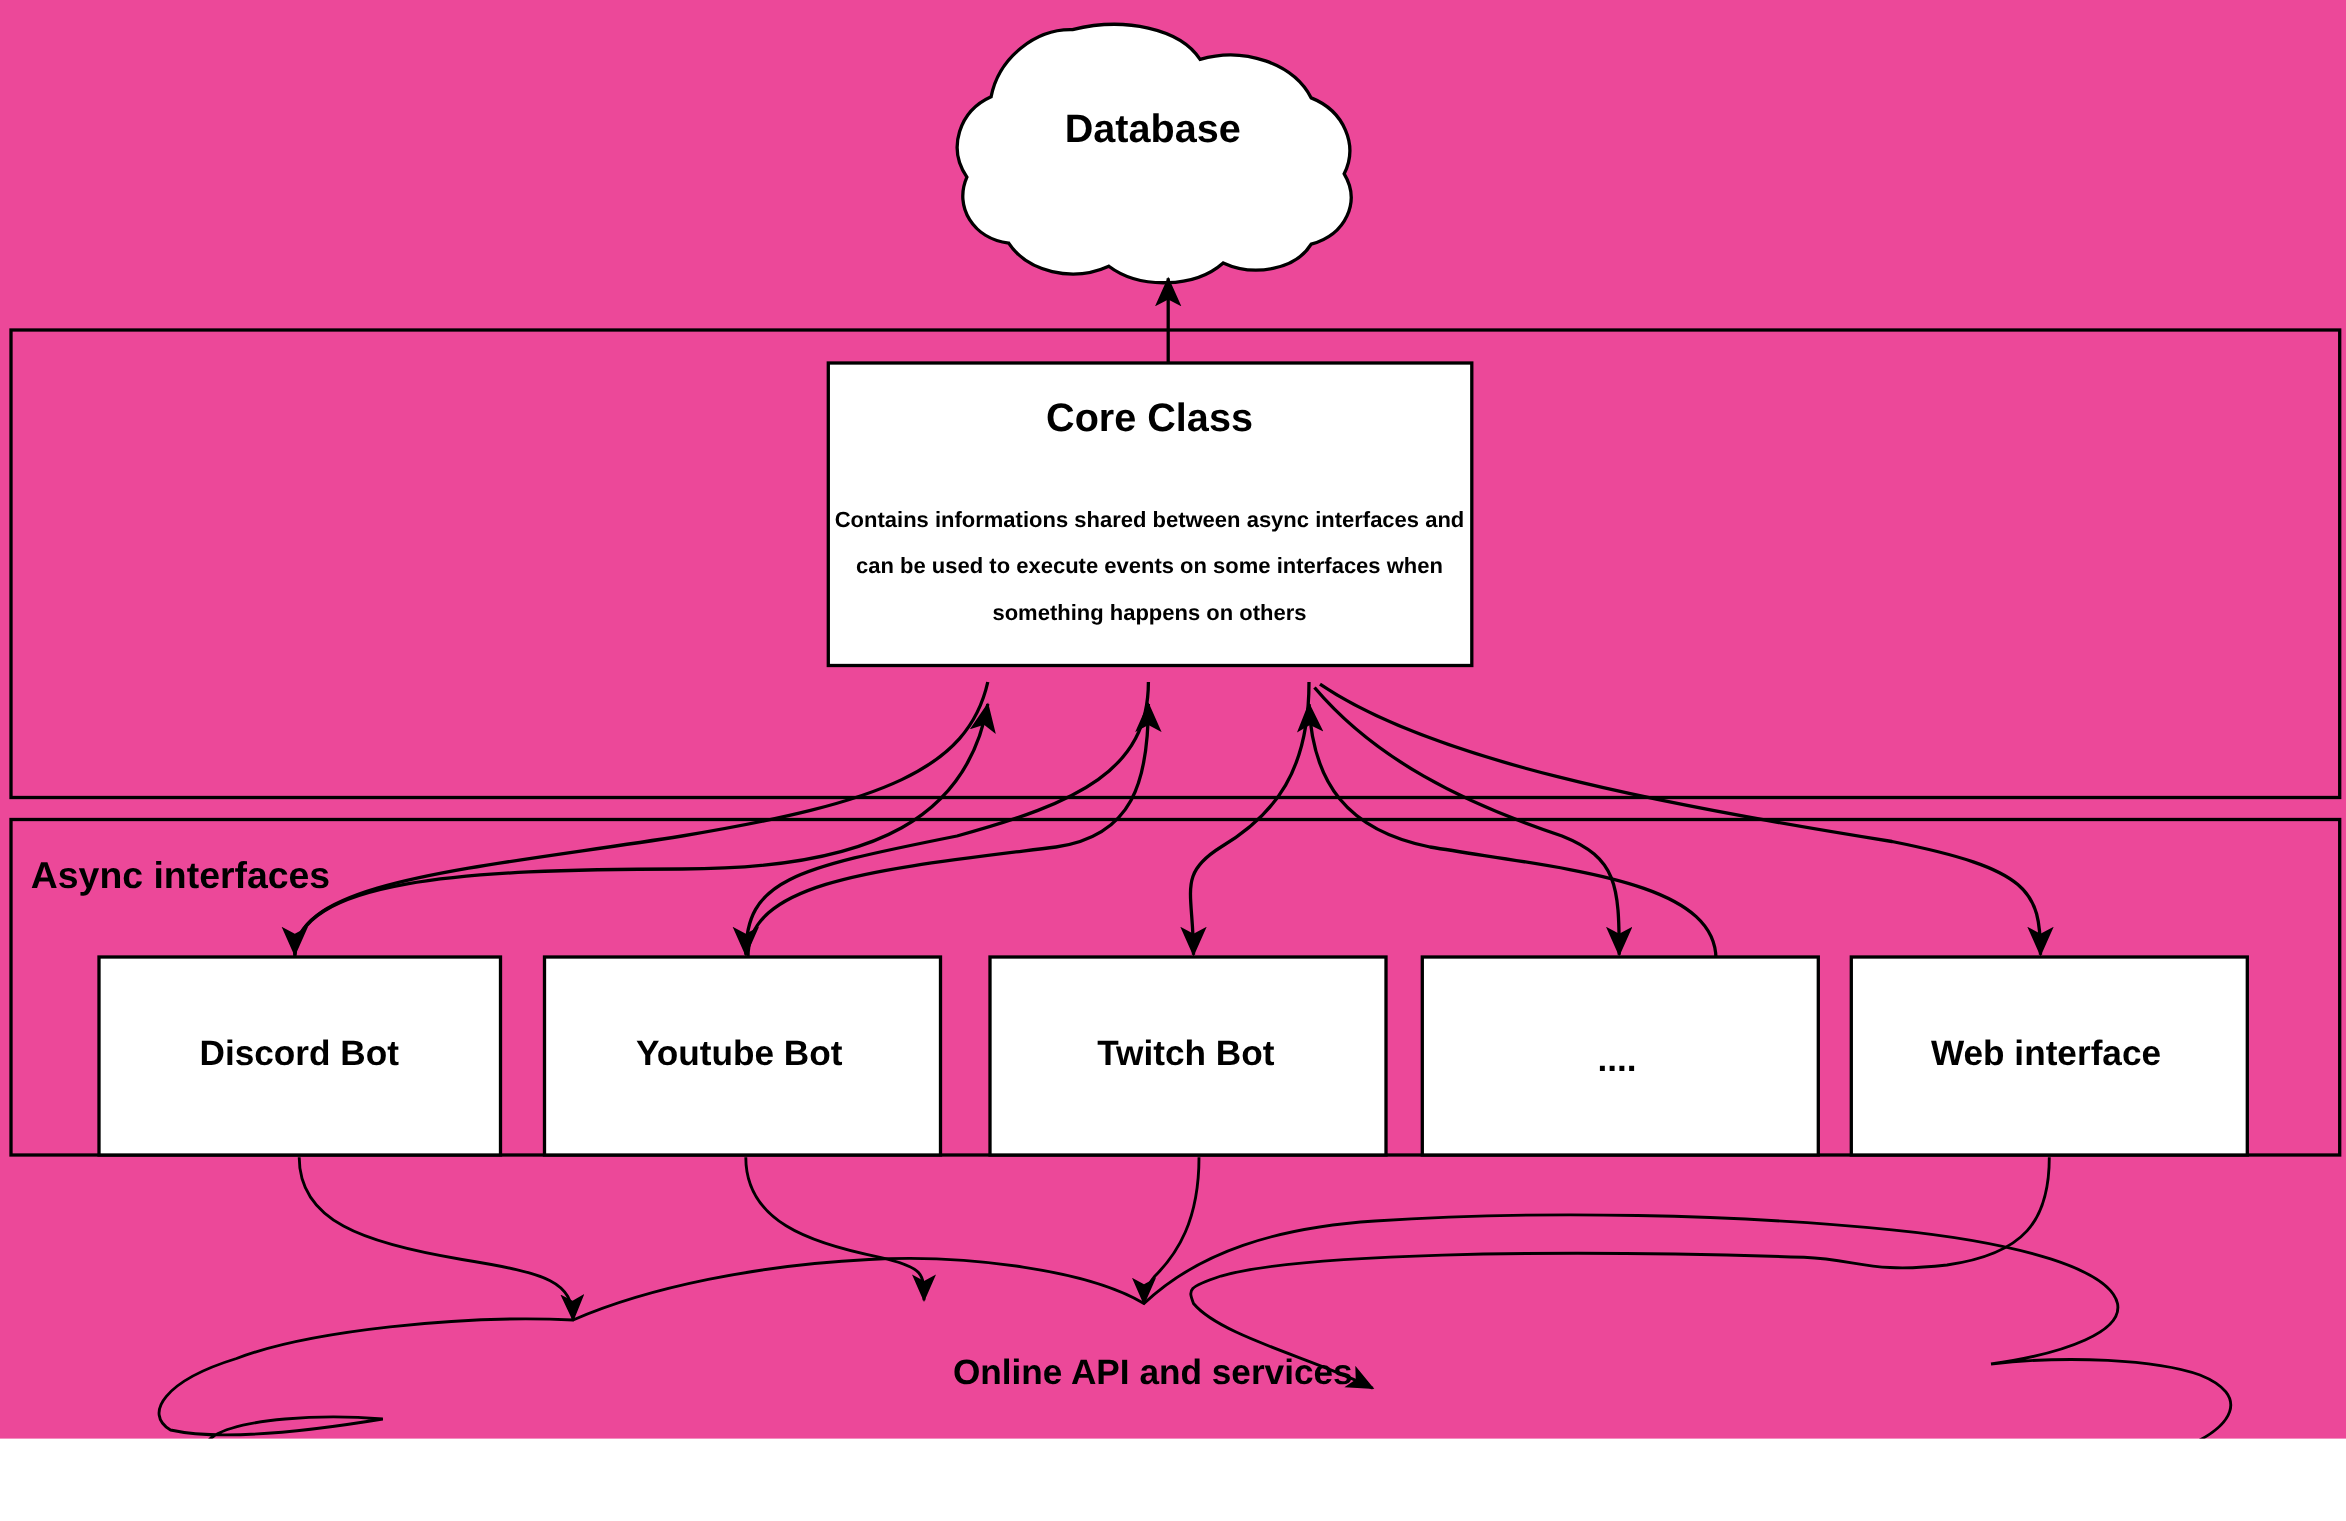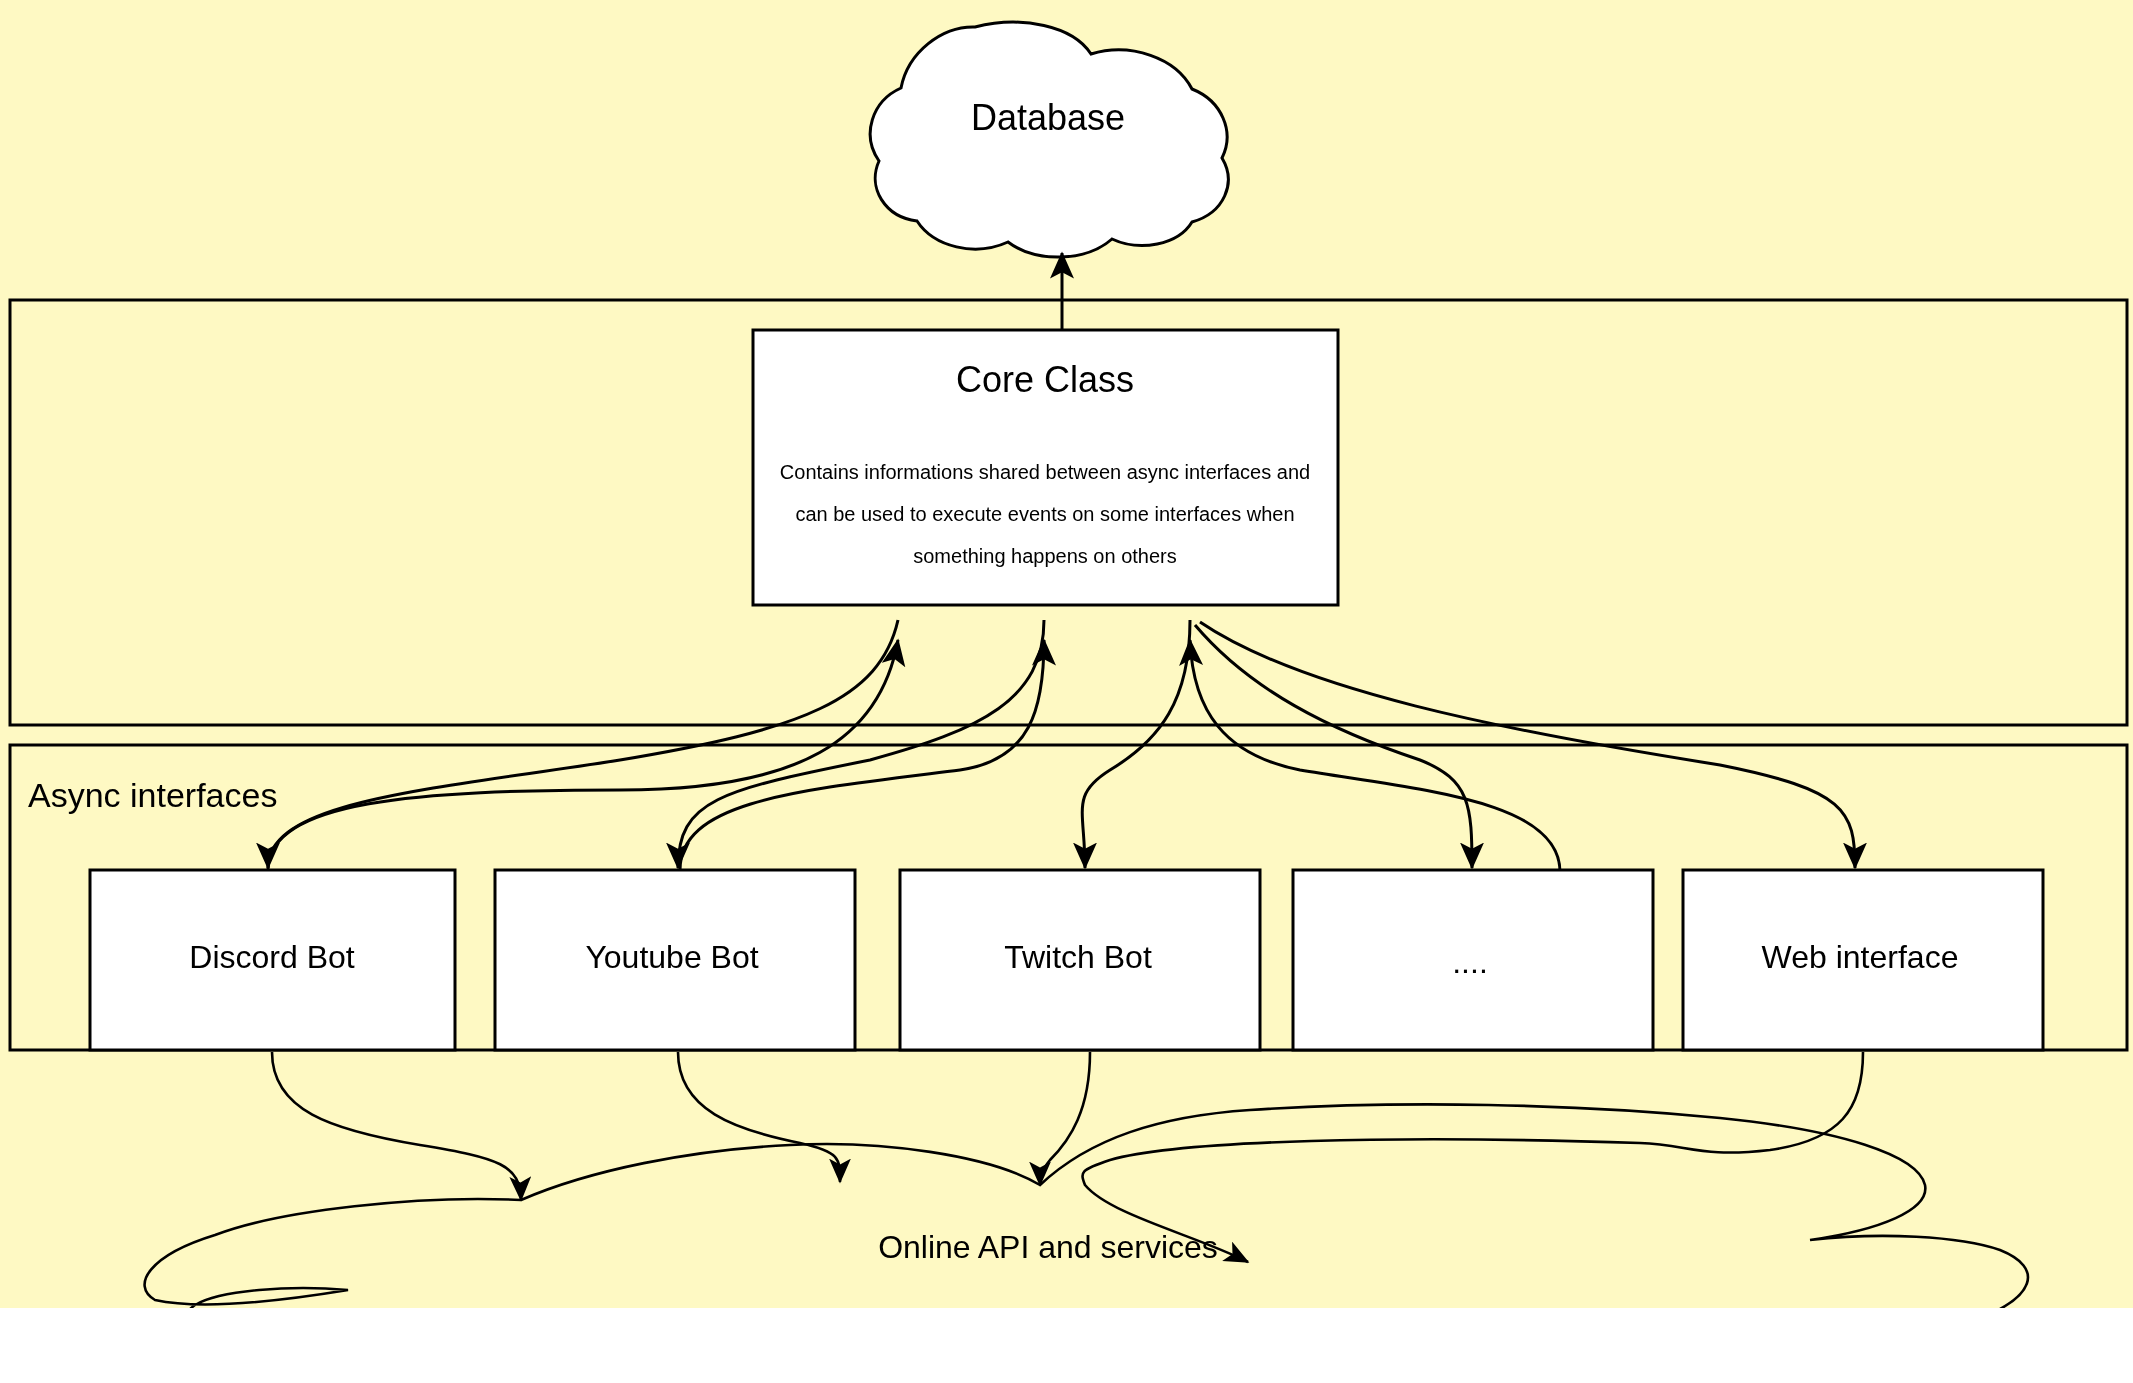--- a/index.html
+++ b/index.html
@@ -9,22 +9,23 @@
     background: #ffffff;
   }
   body {
     font-family: "Liberation Sans", sans-serif;
     color: #000000;
   }
   #diagram-root {
     position: relative;
     width: 2133px;
     height: 1308px;
-    background: #fef9c3;
+    background: #ec4899;
     overflow: hidden;
+    font-weight: bold;
   }
   #diagram-svg {
     position: absolute;
     left: 0;
     top: 0;
     width: 2133px;
     height: 1383px;
     display: block;
   }
   .node-text {

